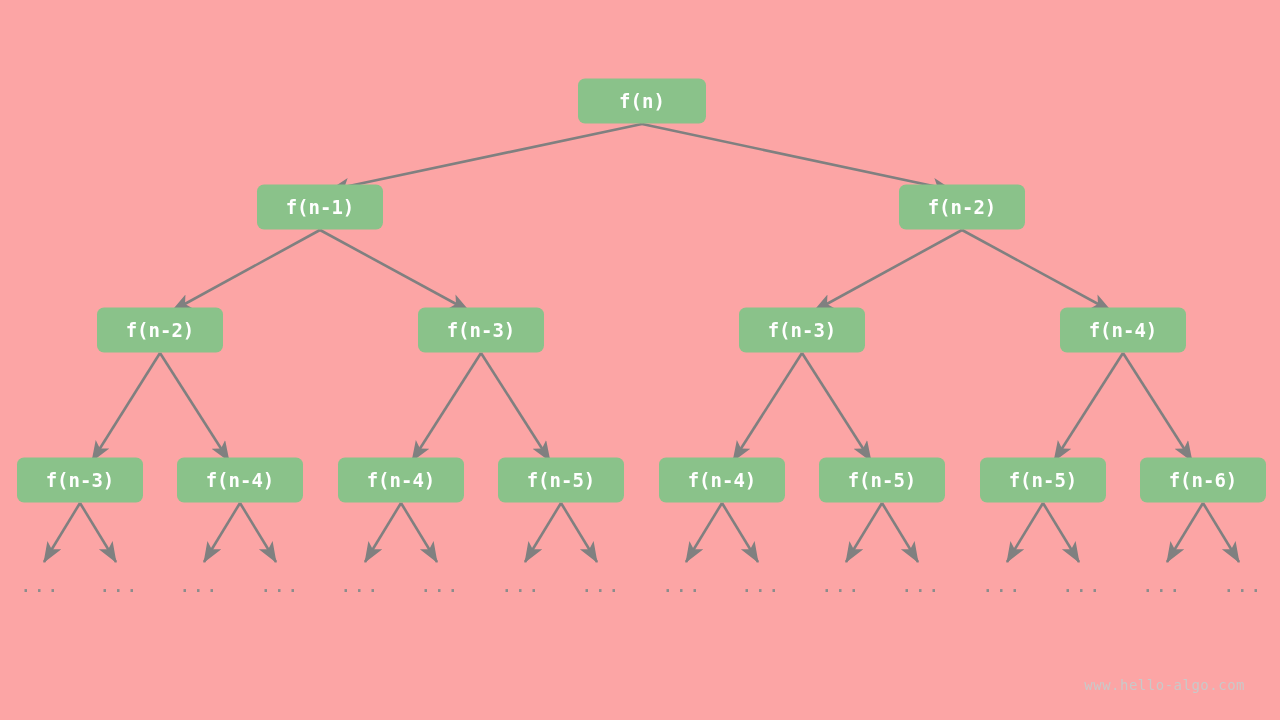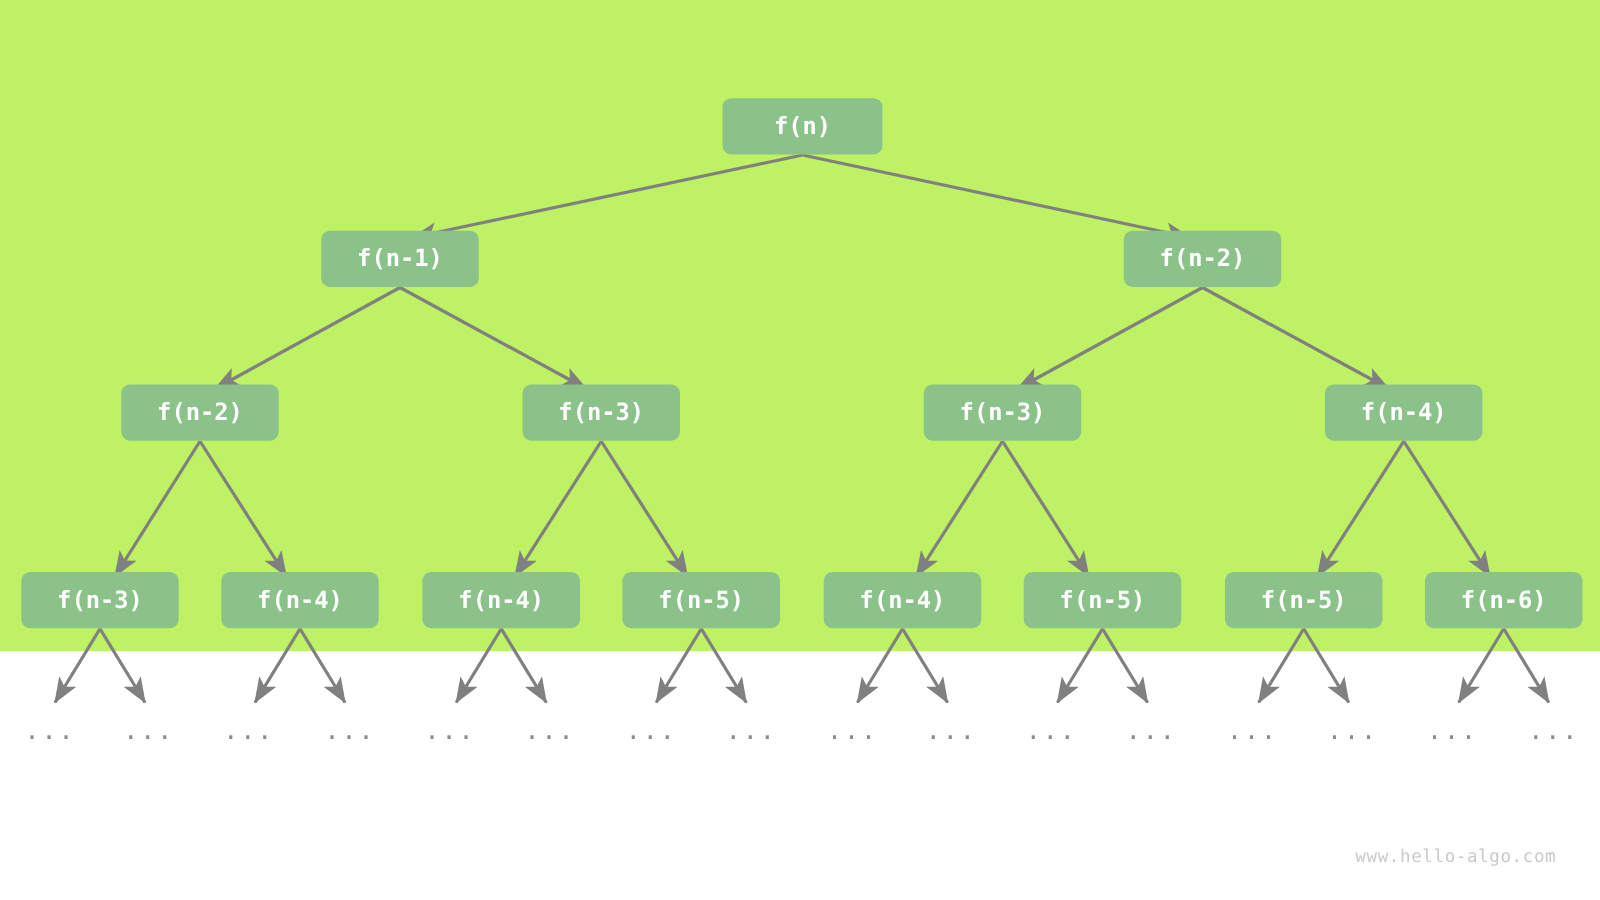--- a/index.html
+++ b/index.html
@@ -9,22 +9,22 @@
   }
   body {
     width: 1280px;
     height: 720px;
     overflow: hidden;
     font-family: "DejaVu Sans Mono", monospace;
   }
   #diagram-root {
     position: relative;
     width: 1280px;
-    height: 521px;
-    background: #bef264;
+    height: 720px;
+    background: #fca5a5;
   }
   svg#tree-svg {
     position: absolute;
     left: 0;
     top: 0;
     width: 1280px;
     height: 720px;
     display: block;
   }
   .node-rect {

